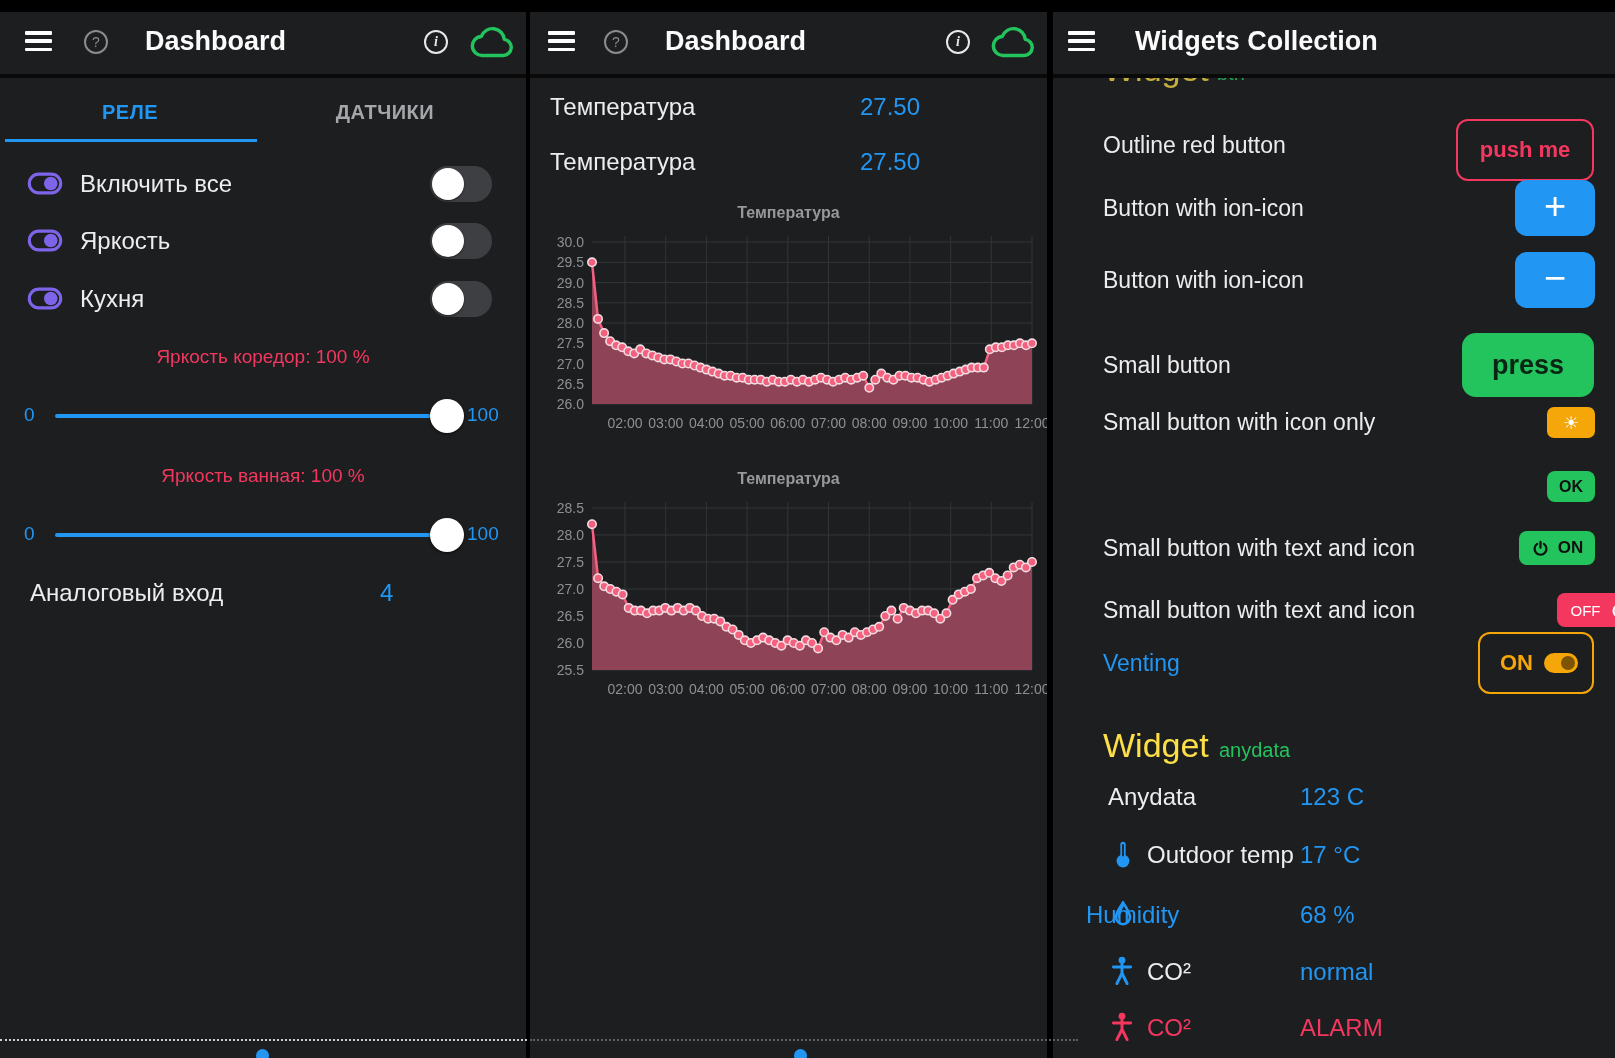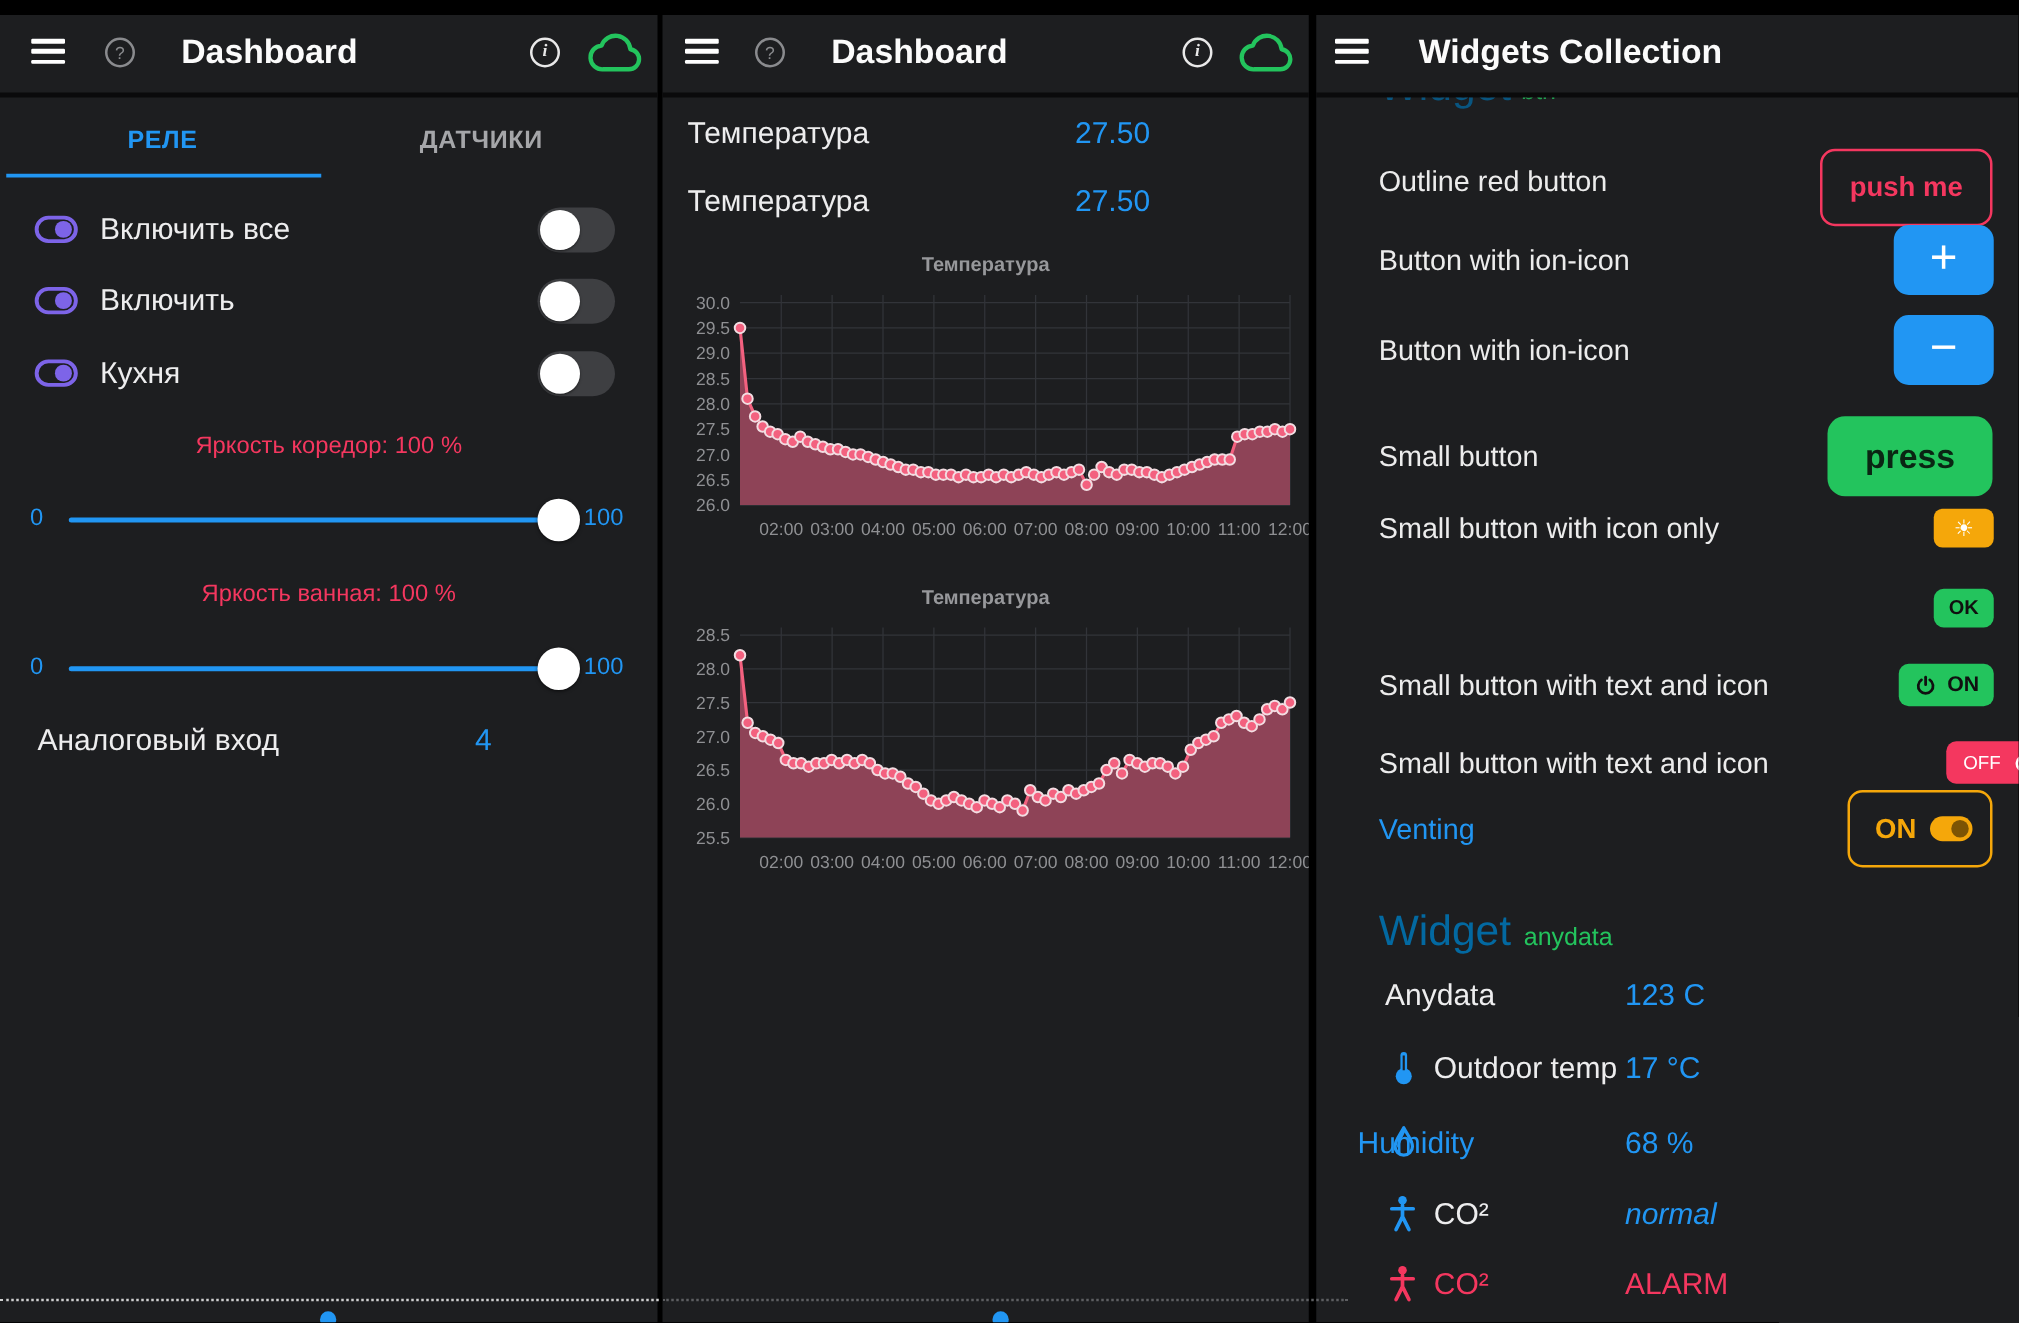--- a/index.html
+++ b/index.html
@@ -37,21 +37,21 @@
   .btn-blue{background:var(--blue);border-radius:12px;color:#fff;font-size:38px;font-weight:300;}
   .btn-green-lg{background:var(--green);border-radius:14px;color:#0a2513;font-size:27px;font-weight:bold;}
   .btn-amber-sm{background:var(--amber);border-radius:7px;color:#fff;font-size:18px;}
   .btn-green-sm{background:var(--green);border-radius:8px;color:#101010;font-weight:bold;font-size:16px;}
   .btn-red-sm{background:var(--red);border-radius:8px;color:#fff;font-weight:normal;font-size:15px;margin-left:47px;}
   .btn-outline-amber{border:2px solid var(--amber);border-radius:12px;background:transparent;justify-content:space-between;padding:0 14px 0 20px;}
   .pwr{width:19px;height:19px;}
   .pwr path{stroke:currentColor;stroke-width:2.8;stroke-linecap:round;fill:none;}
   .mini-toggle{position:relative;width:34px;height:20px;border-radius:10px;background:var(--amber);}
   .mini-toggle i{position:absolute;right:3px;top:3px;width:14px;height:14px;border-radius:50%;background:#7c5404;}
-  .sect-title{font-size:34px;color:#0369a1;}
+  .sect-title{font-size:34px;color:#fde047;}
   .sect-tag{font-size:20px;color:var(--green);}
   .chart-title{width:517px;text-align:center;font-size:16px;font-weight:bold;color:#97989b;}
   svg text.tick{fill:var(--axis_text);font-size:14px;font-family:"Liberation Sans",sans-serif;}
   .dash-sep{border-top:2px dotted #cfcfcf;}
   .dash-sep.dim{border-top:2px dotted #5e5f62;}
   .blue-tip{width:13px;height:13px;border-radius:50%;background:var(--blue);}
   .clip-box{overflow:hidden;}
 </style>
 </head>
 <body>
@@ -83,21 +83,21 @@
     </svg>
   <div class="abs row-label" style="left:80px;top:170px;">Включить все</div>
   <div class="abs switch" style="left:430px;top:166px;">
       <div class="knob"></div>
     </div>
 
   <svg class="abs" style="left:27px;top:229px;" width="36" height="23" viewBox="0 0 34 22">
       <rect x="2" y="2" width="30" height="18" rx="9" fill="none" stroke="#7d64e8" stroke-width="3"></rect>
       <circle cx="22.5" cy="11" r="6.5" fill="#7d64e8"></circle>
     </svg>
-  <div class="abs row-label" style="left:80px;top:227px;">Включить</div>
+  <div class="abs row-label" style="left:80px;top:227px;">Яркость</div>
   <div class="abs switch" style="left:430px;top:223px;">
       <div class="knob"></div>
     </div>
 
   <svg class="abs" style="left:27px;top:287px;" width="36" height="23" viewBox="0 0 34 22">
       <rect x="2" y="2" width="30" height="18" rx="9" fill="none" stroke="#7d64e8" stroke-width="3"></rect>
       <circle cx="22.5" cy="11" r="6.5" fill="#7d64e8"></circle>
     </svg>
   <div class="abs row-label" style="left:80px;top:285px;">Кухня</div>
   <div class="abs switch" style="left:430px;top:281px;">
@@ -461,21 +461,21 @@
       <path d="M12 6 C10.5 9.2 8 12.6 8 16.8" fill="none" stroke="#2196f3" stroke-width="2" stroke-linecap="round"></path>
     </svg>
   <div class="abs row-label c-blue" style="left:1086px;top:901px;">Humidity</div>
   <div class="abs val-blue" style="left:1300px;top:901px;width:294px;">68 %</div>
 
   <svg class="abs" style="left:1108px;top:955px;" width="28" height="32" viewBox="0 0 24 28">
       <circle cx="12" cy="4.5" r="3" fill="#2196f3"></circle>
       <path d="M12 8 V16 M12 16 L7.5 25 M12 16 L16.5 25 M4.5 10.5 H19.5" stroke="#2196f3" stroke-width="2.6" stroke-linecap="round" fill="none"></path>
     </svg>
   <div class="abs row-label" style="left:1147px;top:958px;">CO²</div>
-  <div class="abs val-blue" style="left:1300px;top:958px;width:294px;font-style:italic;">normal</div>
+  <div class="abs val-blue" style="left:1300px;top:958px;width:294px;">normal</div>
 
   <svg class="abs" style="left:1108px;top:1011px;" width="28" height="32" viewBox="0 0 24 28">
       <circle cx="12" cy="4.5" r="3" fill="#f4375f"></circle>
       <path d="M12 8 V16 M12 16 L7.5 25 M12 16 L16.5 25 M4.5 10.5 H19.5" stroke="#f4375f" stroke-width="2.6" stroke-linecap="round" fill="none"></path>
     </svg>
   <div class="abs row-label c-red" style="left:1147px;top:1014px;">CO²</div>
   <div class="abs val-blue c-red" style="left:1300px;top:1014px;width:294px;">ALARM</div>
 
   <div class="abs dash-sep" style="left:0;top:1039px;width:527px;"></div>
   <div class="abs dash-sep dim" style="left:530px;top:1039px;width:548px;"></div>

